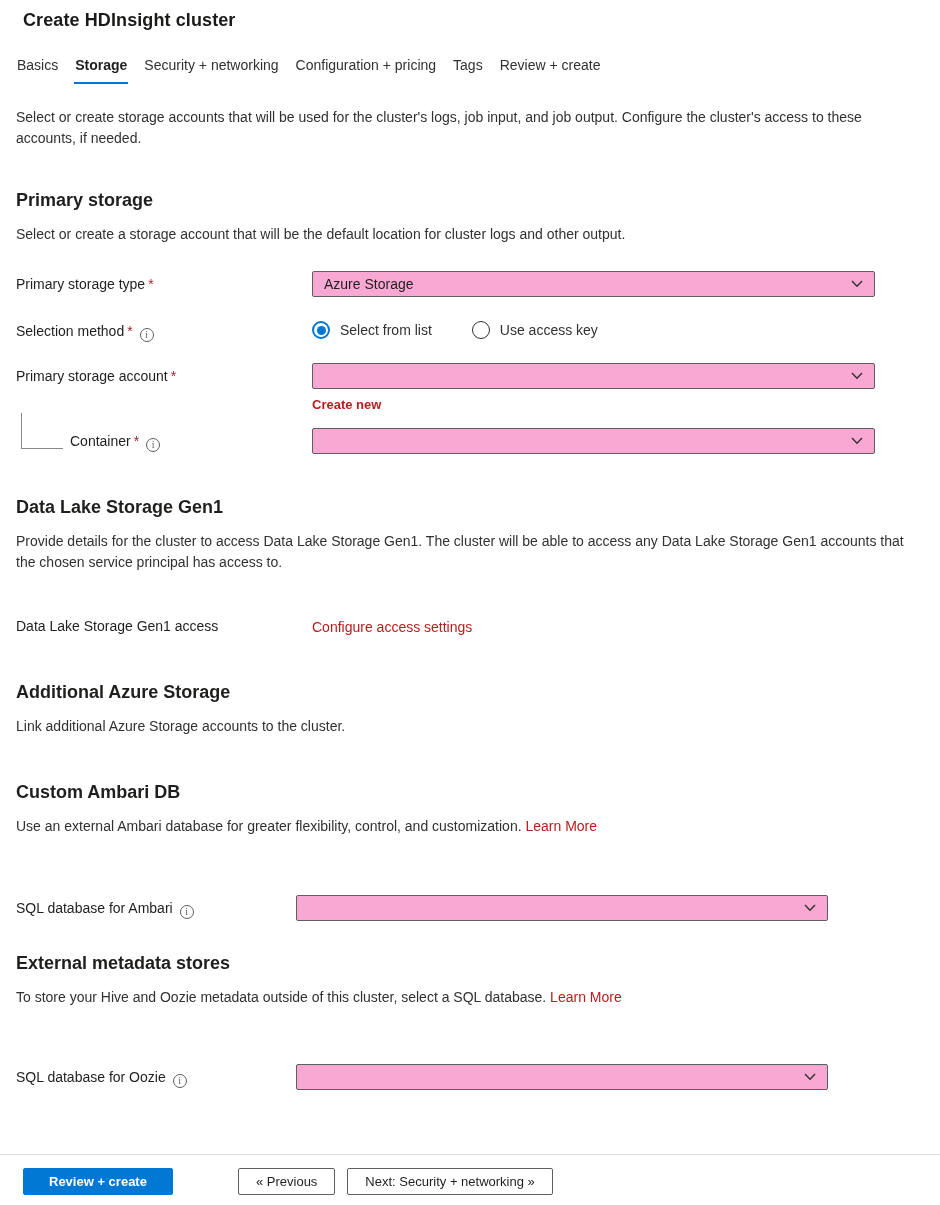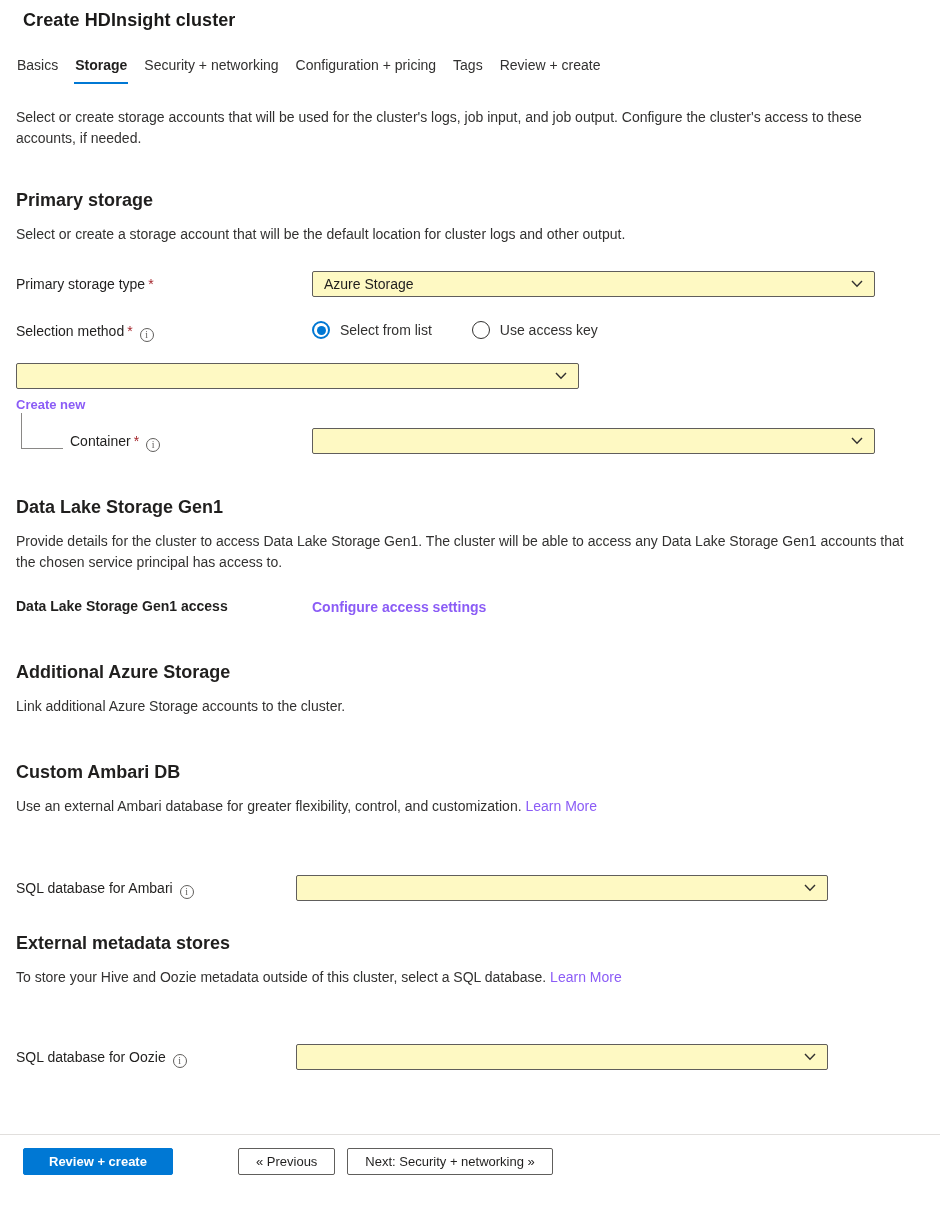--- a/index.html
+++ b/index.html
@@ -29,37 +29,37 @@
   
   .intro { margin-top:23px; max-width:908px; line-height:21px; }
   .section-heading { font-size:18px; font-weight:600; color:#201f1e; }
   .section-desc { margin-top:13px; max-width:908px; line-height:21px; }
   .h-primary   { margin-top:41px; }
   .h-datalake  { margin-top:43px; }
   .h-additional{ margin-top:47px; }
   .h-ambari    { margin-top:45px; }
   .h-metadata  { margin-top:32px; }
 
-  a.link { color:#8b5cf6; text-decoration:none; cursor:pointer; }
+  a.link { color:#b91c1c; text-decoration:none; cursor:pointer; }
   .link-strong { font-weight:600; font-size:13px; }
 
   
   .form { margin-top:26px; }
   .field-row { display:flex; align-items:flex-start; margin-bottom:21px; }
   .field-label { flex:0 0 296px; padding-top:5px; color:#201f1e; }
   .field-row.narrow .field-label { flex:0 0 280px; }
   .req { color:#a4262c; margin-left:3px; }
   .info-icon {
     display:inline-flex; align-items:center; justify-content:center;
     width:14px; height:14px; border:1px solid #605e5c; border-radius:50%;
     font-size:10px; line-height:1; color:#605e5c; margin-left:7px;
     vertical-align:-2px; cursor:default; font-family:"Liberation Serif", serif;
   }
   .dropdown {
-    width:563px; height:26px; background:#fef9c3;
+    width:563px; height:26px; background:#f9a8d4;
     border:1px solid #605e5c; border-radius:2px;
     display:flex; align-items:center; justify-content:space-between;
     padding:0 11px; cursor:pointer;
   }
   .field-row.narrow .dropdown { width:532px; }
   .dd-value { font-size:14px; color:#201f1e; }
   .chevron svg { display:block; }
 
   
   .radio-group { display:flex; align-items:center; gap:40px; padding-top:3px; }
@@ -74,21 +74,21 @@
   .create-new-wrap { margin-top:7px; }
 
   
   .container-label { position:relative; }
   .tree-line {
     position:absolute; left:5px; top:-15px; width:42px; height:36px;
     border-left:1px solid #8a8886; border-bottom:1px solid #8a8886;
   }
   .container-label .label-text-wrap { margin-left:54px; display:inline-block; }
 
-  .access-row { margin-top:25px;font-weight:bold; }
+  .access-row { margin-top:45px; }
   .access-row .field-label { padding-top:0; }
   .access-row .field-control { padding-top:1px; }
 
   .sql-gap { height:58px; }
   .sql-gap-sm { height:56px; }
 
   
   .divider { border-top:1px solid #e1dfdd; margin:64px -16px 0 -16px; }
   .footer { display:flex; align-items:center; margin-top:13px; padding-left:7px; }
   .btn {
@@ -158,20 +158,23 @@
           </label>
           <label class="radio">
             <span class="radio-circle"></span>
             <span>Use access key</span>
           </label>
         </div>
       </div>
     </div>
 
     <div class="field-row" style="margin-bottom:0;">
+      <div class="field-label">
+        <span>Primary storage account</span><span class="req">*</span>
+      </div>
       <div class="field-control">
         <div class="dropdown">
           <span class="dd-value"></span>
           <span class="chevron">
             <svg width="12" height="8" viewBox="0 0 12 8">
                 <path d="M1 1 L6 6.3 L11 1" fill="none" stroke="#323130" stroke-width="1.4"></path>
               </svg>
           </span>
         </div>
         <div class="create-new-wrap">

